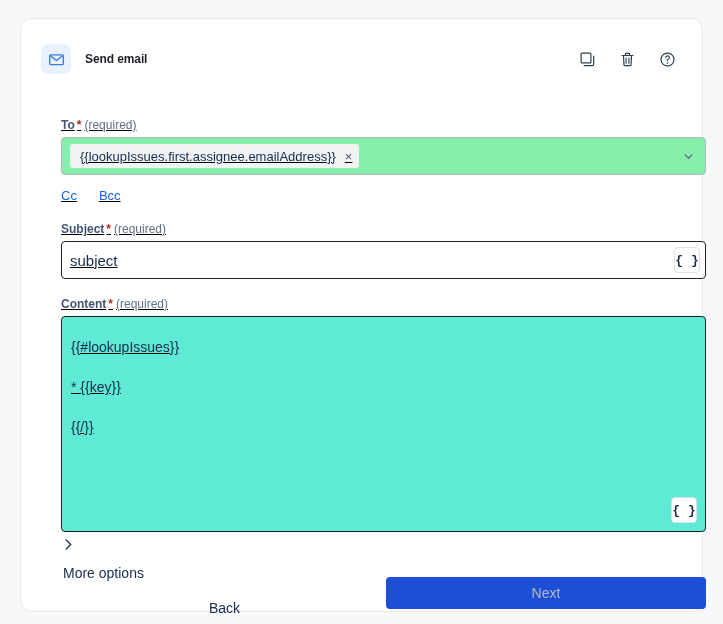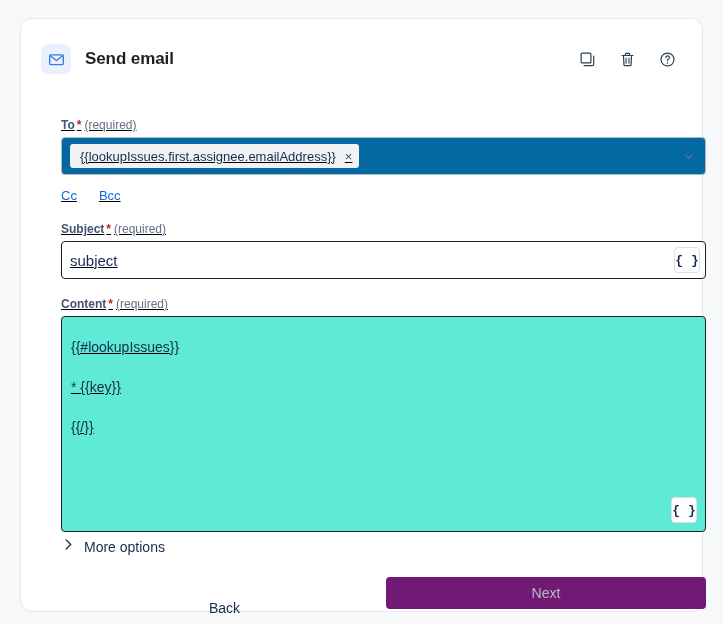--- a/index.html
+++ b/index.html
@@ -42,21 +42,21 @@
     height: 30px;
     border-radius: 7px;
     background: #e9f0fe;
     display: flex;
     align-items: center;
     justify-content: center;
     flex: 0 0 auto;
   }
   .card-title {
     margin-left: 14px;
-    font-size: 17px;
+    font-size: 12px;
     font-weight: bold;
     color: #1d2125;
     letter-spacing: -0.1px;
   }
   .header-actions {
     margin-left: auto;
     display: flex;
     align-items: center;
     gap: 18px;
     padding-right: 6px;
@@ -99,21 +99,21 @@
     margin-left: 3px;
   }
 
   .select-box {
     position: relative;
     width: 645px;
     height: 38px;
     box-sizing: border-box;
     border: 1px solid #b3b9c4;
     border-radius: 4px;
-    background: #0369a1;
+    background: #86efac;
     display: flex;
     align-items: center;
     padding: 0 30px 0 8px;
   }
   .chip {
     display: inline-flex;
     align-items: center;
     background: #f1f2f4;
     border-radius: 3px;
     height: 24px;
@@ -214,23 +214,24 @@
     position: absolute;
     right: 8px;
     bottom: 8px;
   }
 
   .more-options {
     position: absolute;
     left: 42px;
     top: 518px;
     display: flex;
-    align-items: flex-end;
+    align-items: flex-start;
     gap: 10px;
     cursor: pointer;
+    flex-direction: column;
   }
   .more-options-label {
     font-size: 14px;
     color: #172b4d;
   }
 
   
   .footer {
     position: absolute;
     left: 40px;
@@ -252,21 +253,21 @@
     cursor: pointer;
     padding: 0 8px;
     font-family: "Liberation Sans", sans-serif;
   }
   .next-btn {
     position: absolute;
     left: 325px;
     top: 0;
     width: 320px;
     height: 32px;
-    background: #701a75;
+    background: #1d4ed8;
     border: none;
     border-radius: 4px;
     color: #b6bac2;
     font-size: 14px;
     cursor: default;
     font-family: "Liberation Sans", sans-serif;
   }
 </style>
 </head>
 <body>

